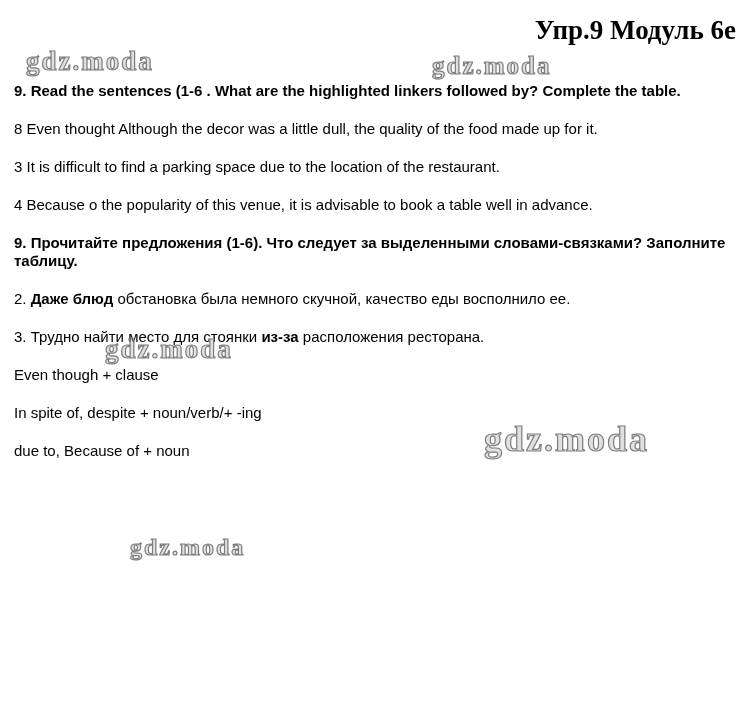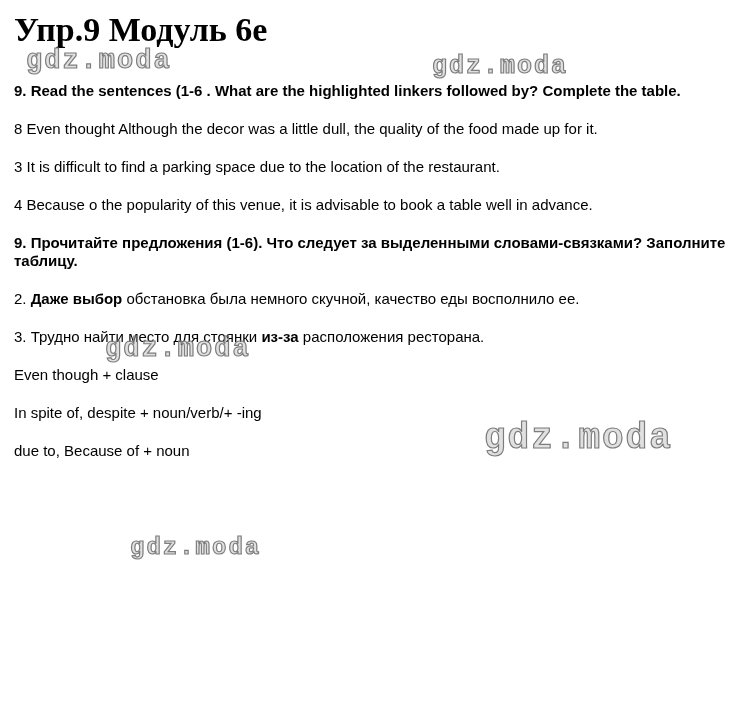--- a/index.html
+++ b/index.html
@@ -16,42 +16,42 @@
   }
   .page {
     position: relative;
     width: 750px;
     height: 708px;
     box-sizing: border-box;
     padding: 6px 14px;
   }
   .title {
     font-family: "Liberation Serif", serif;
-    font-size: 34px;
+    font-size: 27px;
     font-weight: bold;
-    text-align: left;
+    text-align: right;
     margin: 6px 0 34px 0;
     line-height: 36px;
   }
   p.line {
     font-size: 15px;
     line-height: 18px;
     margin: 0 0 20px 0;
     white-space: nowrap;
   }
   p.line.wrap {
     white-space: normal;
   }
   p.instruction {
     font-weight: bold;
     margin-top: 16px;
   }
   .wm {
     position: absolute;
-    font-family: Liberation Mono, monospace;
+    font-family: Liberation Serif, serif;
     font-weight: bold;
     color: rgba(130, 130, 130, 0.25);
     -webkit-text-stroke: 1.2px #7d7d7d;
     letter-spacing: 2px;
     white-space: nowrap;
     pointer-events: none;
     z-index: 5;
     text-align: center;
   }
   .wm1 { left: 26px;  top: 46px;  font-size: 27px; }
@@ -69,21 +69,21 @@
 
   <p class="line instruction">9. Read the sentences (1-6 . What are the highlighted linkers followed by? Complete the table.</p>
 
   <p class="line">8 Even thought Although the decor was a little dull, the quality of the food made up for it.</p>
   <p class="line">3 It is difficult to find a parking space due to the location of the restaurant.</p>
   <p class="line">4 Because o the popularity of this venue, it is advisable to book a table well in advance.</p>
 
   <p class="line instruction wrap">9. Прочитайте предложения (1-6). Что следует за выделенными словами-связками? Заполните таблицу.</p>
 
 
-  <p class="line"><span>2. </span><b>Даже выбор</b><span> обстановка была немного скучной, качество еды восполнило ее.</span></p>
+  <p class="line"><span>2. </span><b>Даже блюд</b><span> обстановка была немного скучной, качество еды восполнило ее.</span></p>
 
   <p class="line"><span>3. Трудно найти место для стоянки </span><b>из-за</b><span> расположения ресторана.</span></p>
 
 
 
   <p class="line">Even though + clause</p>
   <p class="line">In spite of, despite + noun/verb/+ -ing</p>
   <p class="line">due to, Because of + noun</p>
 
   <span class="wm wm1">gdz.moda</span>

